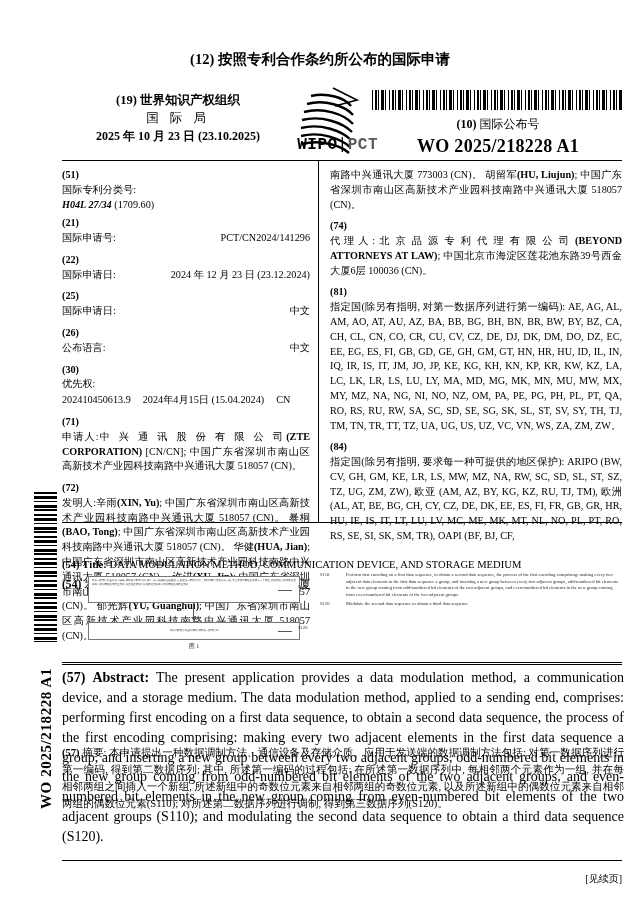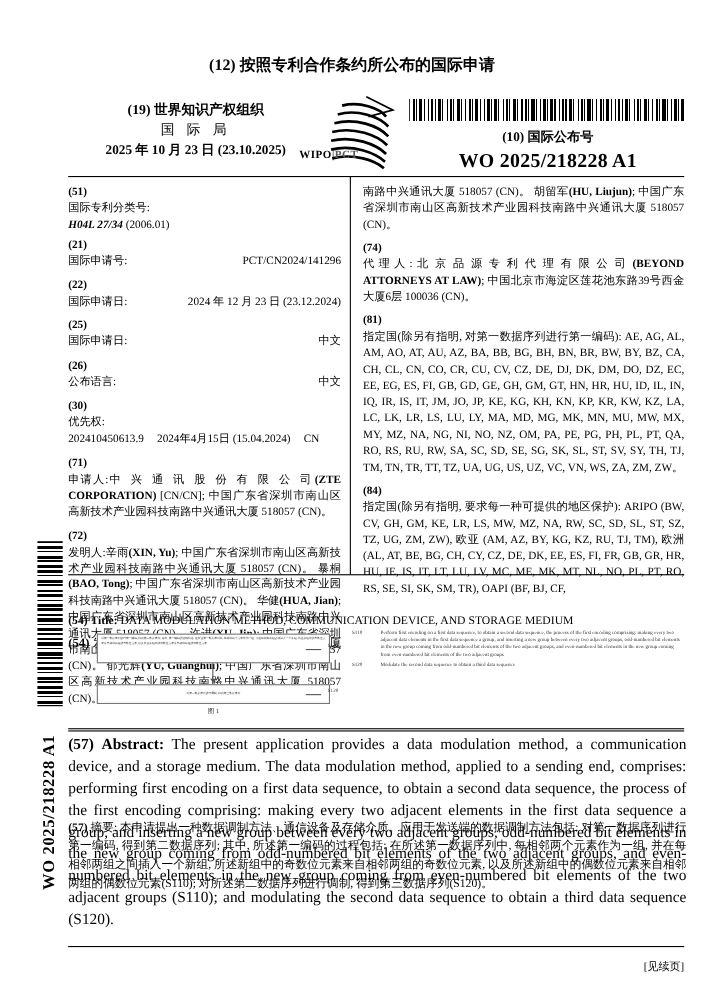--- a/index.html
+++ b/index.html
@@ -80,24 +80,24 @@
 
   .wipo-logo {
     position: absolute;
     left: 281px; top: 86px;
     width: 84px; height: 74px;
   }
   .wipo-word {
     position: absolute;
     left: 272px; top: 136px;
     width: 106px;
-    text-align: left;
-    font-family: Liberation Serif, serif;
+    text-align: right;
+    font-family: Liberation Mono, monospace;
     font-weight: bold;
-    font-size: 10px;
+    font-size: 16px;
     letter-spacing: 0.5px;
   }
   .wipo-word .sep { font-weight: normal; }
   .wipo-word .pct { color: #5a5a5a; }
 
   .barcode-top {
     position: absolute;
     left: 372px; top: 90px;
     width: 250px; height: 20px;
     background:
@@ -108,21 +108,21 @@
         #000 9px, #000 12px, #fff 12px, #fff 13px,
         #000 13px, #000 14px, #fff 14px, #fff 17px);
   }
   .hdr-right {
     position: absolute;
     left: 372px; top: 116px;
     width: 252px;
     text-align: center;
   }
   .hdr-right .lbl { font-size: 12px; font-weight: bold; }
-  .hdr-right .lbl .plain { font-weight: bold; }
+  .hdr-right .lbl .plain { font-weight: normal; }
   .hdr-right .pubno {
     font-size: 18px;
     font-weight: bold;
     margin-top: 3px;
     letter-spacing: 0.3px;
   }
 
   
   .rule {
     position: absolute;
@@ -326,21 +326,21 @@
   <div class="rule" style="left:62px; top:860px; width:560px;"></div>
 
   <div class="col col-left">
 
     <div class="fld tight">
       <div class="tag">(51)</div>
       <div class="body">
         <div>国际专利分类号:</div>
         <div class="ipc">
           <span>H04L 27/34</span>
-          <span class="yr">(2006.01)</span>
+          <span class="yr">(1709.60)</span>
         </div>
       </div>
     </div>
 
     <div class="fld">
       <div class="tag">(21)</div>
       <div class="body row2">
         <span class="a">国际申请号:</span>
         <span class="b">PCT/CN2024/141296</span>
       </div>
@@ -398,21 +398,21 @@
         <span>许进</span><span class="b-bold">(XU, Jin)</span><span>; 中国广东省深圳市南山区高新技术产业园科技南路中兴通讯大厦 518057 (CN)。</span>
         <span>郁光辉</span><span class="b-bold">(YU, Guanghui)</span><span>; 中国广东省深圳市南山区高新技术产业园科技南路中兴通讯大厦 518057 (CN)。</span>
       </div>
     </div>
   </div>
 
   <div class="col col-right">
 
     <div class="fld">
       <div class="body just">
-        <span>南路中兴通讯大厦 518057 (CN)。</span>
+        <span>南路中兴通讯大厦 773003 (CN)。</span>
         <span>胡留军</span><span class="b-bold">(HU, Liujun)</span><span>; 中国广东省深圳市南山区高新技术产业园科技南路中兴通讯大厦 518057 (CN)。</span>
       </div>
     </div>
 
     <div class="fld">
       <div class="tag">(74)</div>
       <div class="body just">
         <span>代理人:</span><span class="spread">北京品源专利代理有限公司</span><span class="b-bold">(BEYOND ATTORNEYS AT LAW)</span><span>; 中国北京市海淀区莲花池东路39号西金大厦6层 100036 (CN)。</span>
       </div>
     </div>

